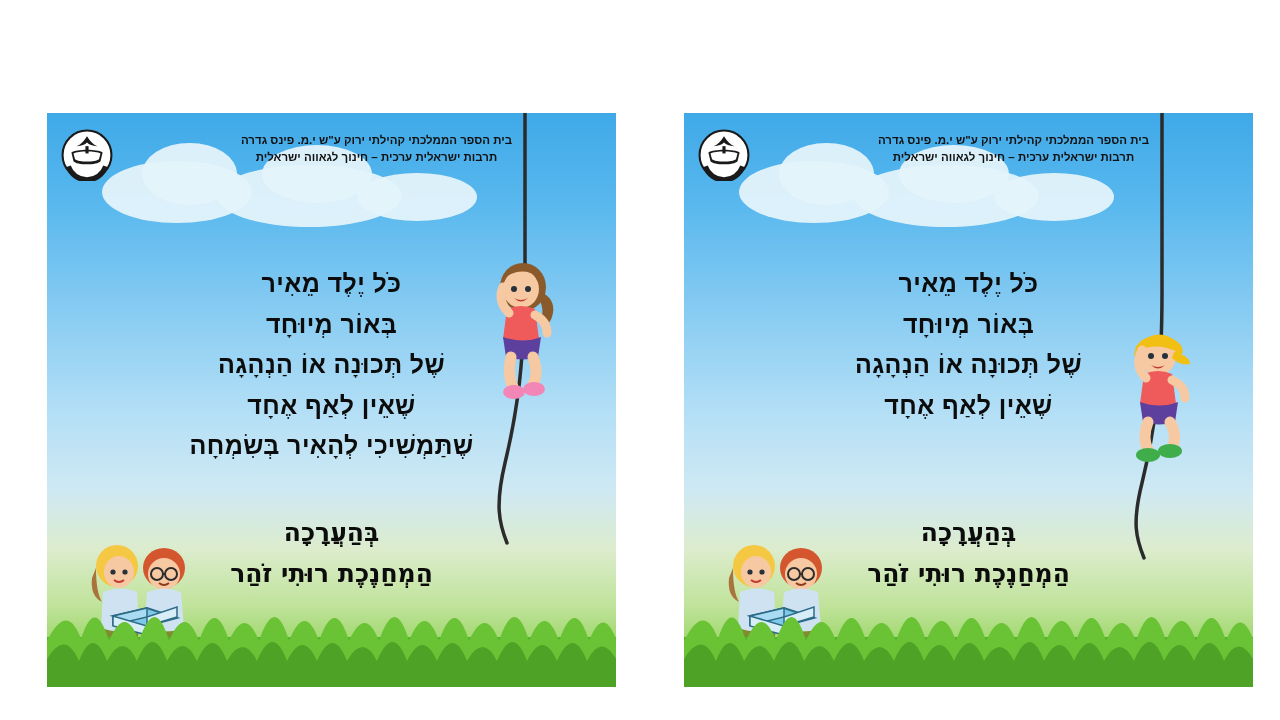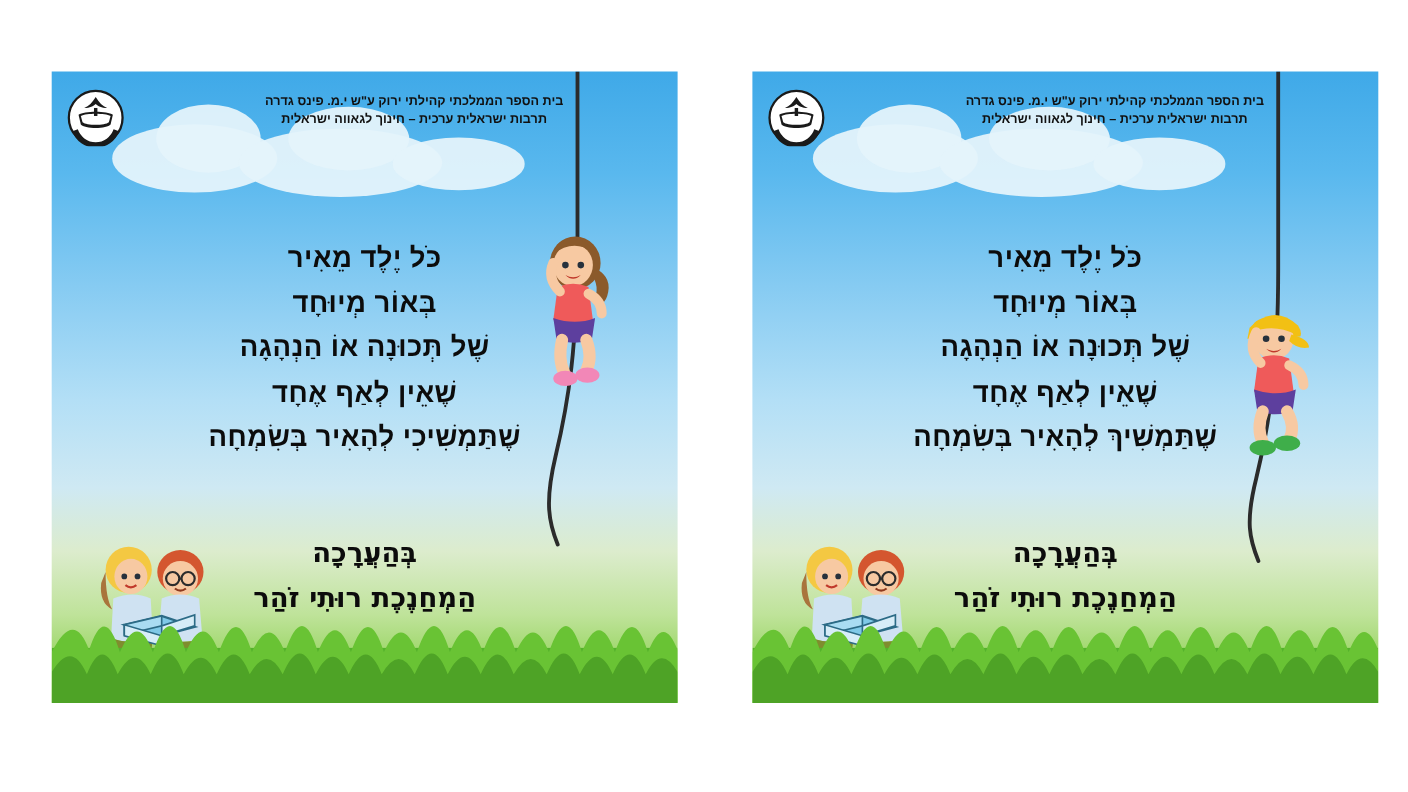--- a/index.html
+++ b/index.html
@@ -109,21 +109,21 @@
     font-size: 25px;
     font-weight: bold;
     color: #0c0c0c;
     line-height: 1.62;
     letter-spacing: 0.4px;
     white-space: nowrap;
   }
 
   .signature {
     position: absolute;
-    top: 418px;
+    top: 400px;
     right: 0;
     left: 0;
     text-align: center;
     padding: 0 44px;
   }
   .sig-line {
     font-family: "DejaVu Sans", sans-serif;
     font-size: 25px;
     font-weight: bold;
     color: #0c0c0c;
@@ -151,21 +151,21 @@
 
   .kids-pair {
     position: absolute;
     left: 22px;
     bottom: 18px;
     width: 150px;
     height: 135px;
   }
 
   
-  .nosel { user-select: none; }
+  .nosel { user-select: none; margin-top: 48px; }
 </style>
 </head>
 <body>
 
 <div id="stage">
 
   <div class="card card-left nosel">
 
     <div>
       <div class="cloud cloud-a"></div>
@@ -300,21 +300,20 @@
         <path d="M14 72 A38 38 0 0 0 86 72" fill="none" stroke="#1a1a1a" stroke-width="10"></path>
         <text x="50" y="84" font-size="13" font-family="DejaVu Sans, sans-serif" fill="#ffffff" text-anchor="middle" font-weight="bold">פינס</text>
       </svg>
     </div>
 
     <div class="poem">
       <div class="poem-line">כֹּל יֶלֶד מֵאִיר</div>
       <div class="poem-line">בְּאוֹר מְיוּחָד</div>
       <div class="poem-line">שֶׁל תְּכוּנָה אוֹ הַנְהָגָה</div>
       <div class="poem-line">שֶׁאֵין לְאַף אֶחָד</div>
-      <div class="poem-line">שֶׁתַּמְשִׁיךְ לְהָאִיר בְּשִׂמְחָה</div>
     </div>
 
     <div class="signature">
       <div class="sig-line">בְּהַעֲרָכָה</div>
       <div class="sig-line">הַמְחַנֶכֶת רוּתִי זֹהַר</div>
     </div>
 
     <svg class="kid-climb kid-right" viewBox="0 0 86 160">
 
       <path d="M22 28 q22 -22 44 -2 q4 6 2 10 l-48 2 Z" fill="#f2c014"></path>

